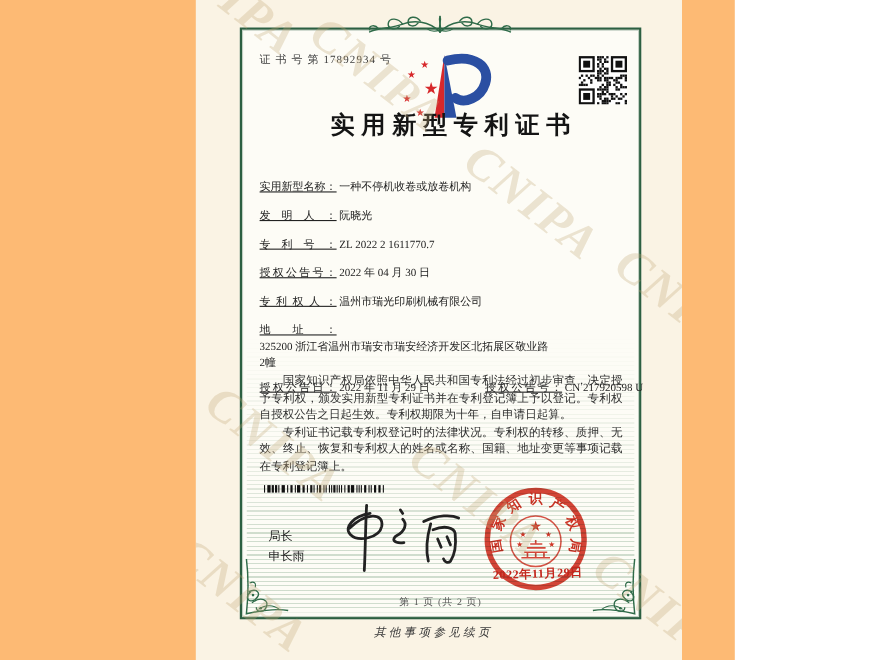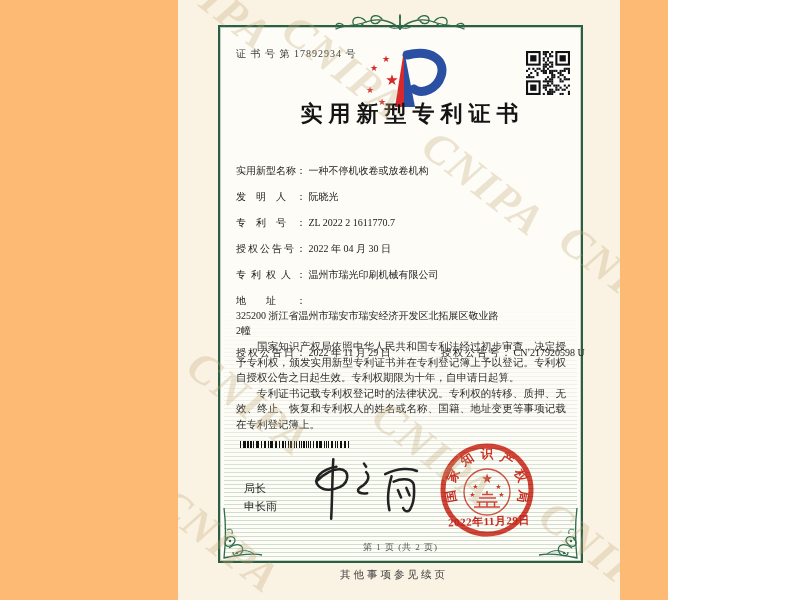--- a/index.html
+++ b/index.html
@@ -47,21 +47,21 @@
   .logo{position:absolute;left:142px;top:20px;width:88px;height:64px;}
   .qr{position:absolute;left:306px;top:24px;width:44px;height:44px;}
   .title{
     position:absolute;left:0;right:0;top:72px;text-align:center;
     font-size:22px;font-weight:bold;letter-spacing:6px;color:#141414;padding-left:24px;
   }
   .fields{position:absolute;left:16px;right:12px;top:131px;font-size:10px;color:#222;}
   .frow{height:26px;line-height:26px;white-space:nowrap;}
   .flabel{
     display:inline-block;width:70px;text-align:justify;text-align-last:justify;
-    vertical-align:top;color:#222;
+    vertical-align:top;color:#222;text-decoration:underline;
   }
   .fvalue{display:inline-block;vertical-align:top;color:#1c1c1c;font-family:Liberation Serif, serif;}
   .frow-addr{height:auto;line-height:15px;padding-top:5px;white-space:normal;}
   .frow-addr .fvalue{max-width:264px;white-space:normal;}
   .frow-grant{height:24px;line-height:24px;margin-top:3px;}
   .fvalue-date{width:130px;}
   .paras{
     position:absolute;left:16px;right:15px;top:312px;
     font-size:10.5px;line-height:15.5px;color:#2e2e2e;text-align:justify;
   }
@@ -74,21 +74,21 @@
     position:absolute;left:228px;top:487px;font-size:11px;font-weight:bold;color:#c4271d;
     transform:rotate(-2deg);letter-spacing:0.5px;white-space:nowrap;
   }
   .page-footer{position:absolute;left:0;right:0;top:514px;text-align:center;font-size:9px;color:#555;letter-spacing:1px;}
   .corner{position:absolute;bottom:1px;width:42px;height:52px;}
   .corner-left{left:1px;}
   .corner-right{right:1px;transform:scaleX(-1);}
   .top-ornament{position:absolute;left:112px;top:-14px;width:136px;height:28px;}
   .cont-note{
     position:absolute;left:0;right:10px;top:568px;text-align:center;z-index:2;
-    font-size:10.5px;letter-spacing:3px;color:#3a3a3a;
+    font-size:10.5px;letter-spacing:3px;color:#3a3a3a;font-style:italic;
   }
 </style>
 </head>
 <body>
 
 <div class="stage">
   <div class="photo">
 
     <div class="cert">
       <div class="guilloche"></div>

